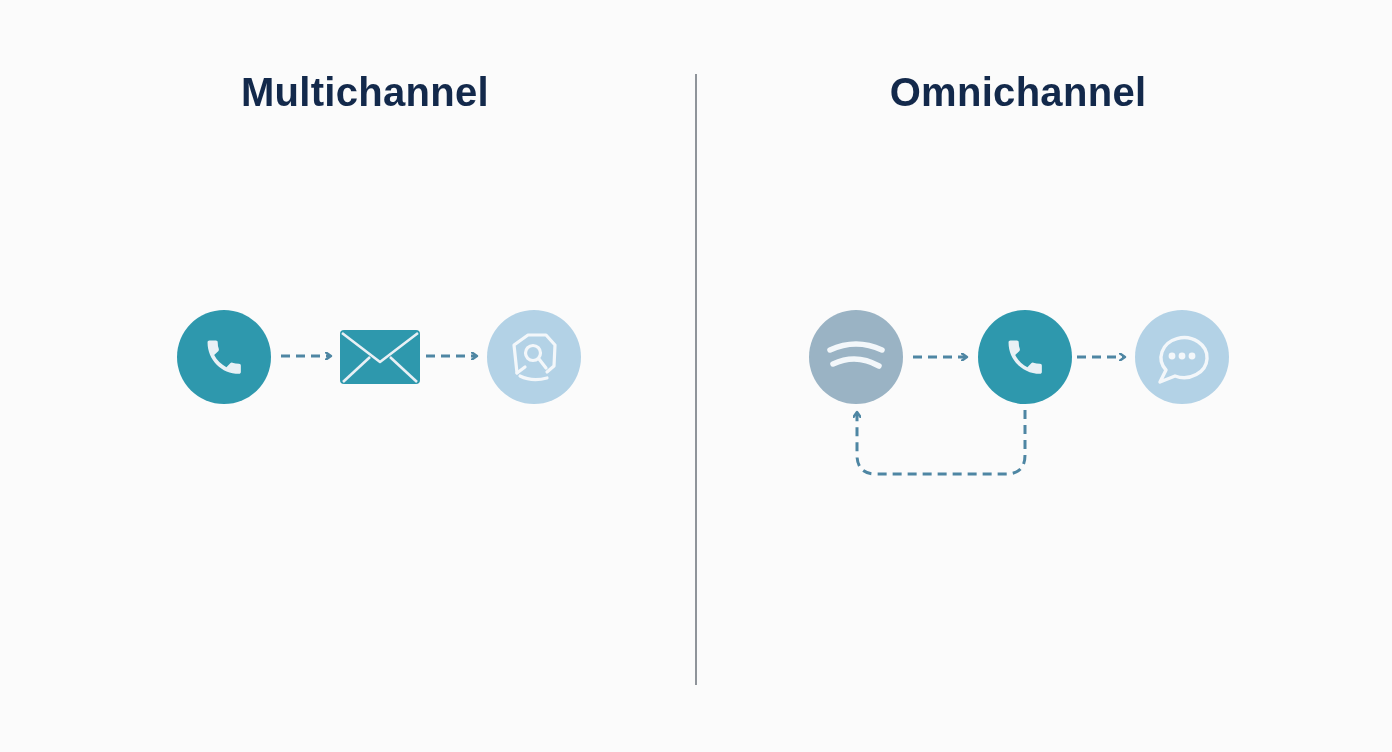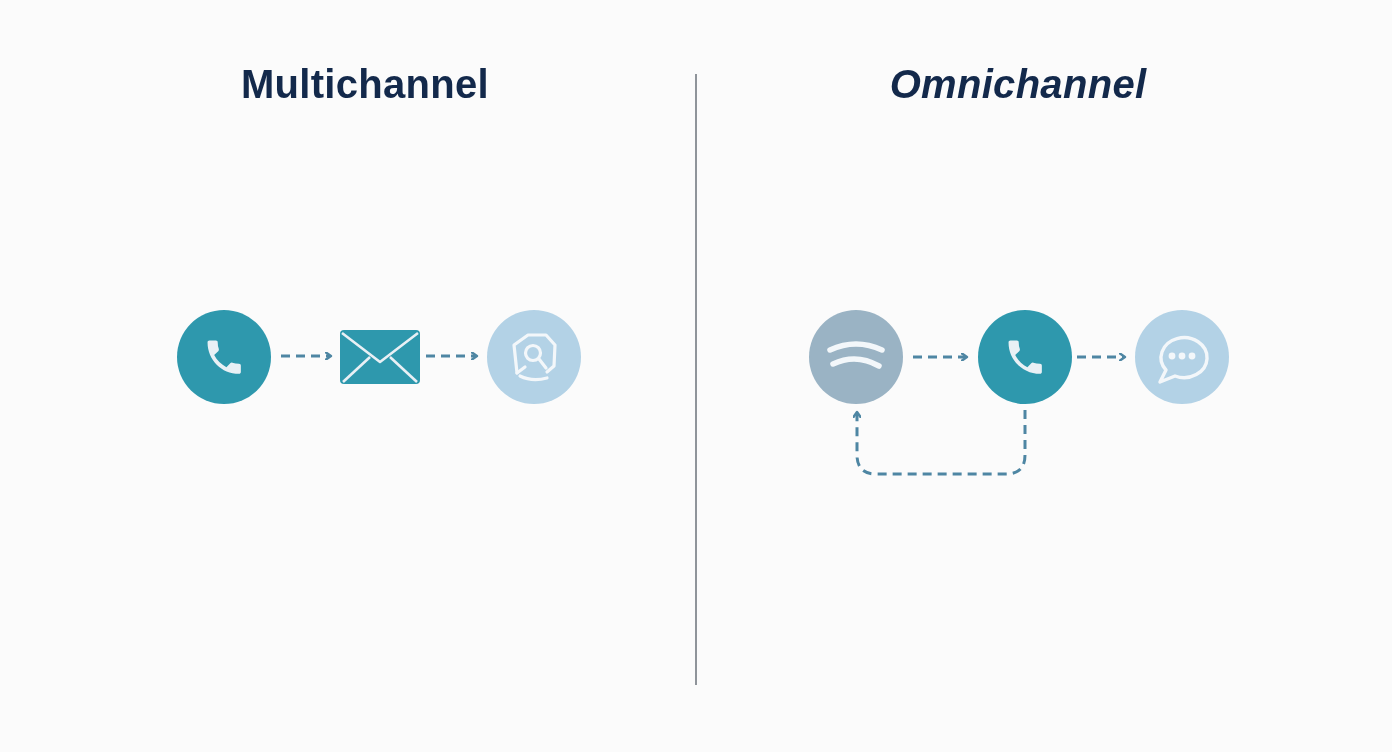--- a/index.html
+++ b/index.html
@@ -5,21 +5,21 @@
     html, body { margin: 0; padding: 0; }
     body {
       width: 1392px; height: 752px;
       background: #fbfbfb;
       position: relative;
       overflow: hidden;
       font-family: "Liberation Sans", "DejaVu Sans", sans-serif;
     }
     .title {
       position: absolute;
-      top: 62px;
+      top: 70px;
       font-size: 40px;
       font-weight: 700;
       color: #13294b;
       letter-spacing: 0.3px;
       white-space: nowrap;
       transform: translateX(-50%);
     }
     .divider {
       position: absolute;
       left: 695px; top: 74px;
@@ -27,21 +27,21 @@
       background: #8f949a;
     }
     svg.diagram {
       position: absolute; left: 0; top: 0;
     }
   </style>
 </head>
 <body>
 
 <div class="title" style="left:365px;">Multichannel</div>
-<div class="title" style="left:1018px;font-style:italic;">Omnichannel</div>
+<div class="title" style="left:1018px;">Omnichannel</div>
 
 <div class="divider"></div>
 
 <svg class="diagram" width="1392" height="752" viewBox="0 0 1392 752">
   <defs>
     <marker id="arrowhead" markerWidth="8" markerHeight="8" refX="5" refY="4" orient="auto" markerUnits="userSpaceOnUse">
       <path d="M1,0.5 L6,4 L1,7.5" fill="none" stroke="#4e86a3" stroke-width="2.4" stroke-linecap="round" stroke-linejoin="round"></path>
     </marker>
   </defs>
 

